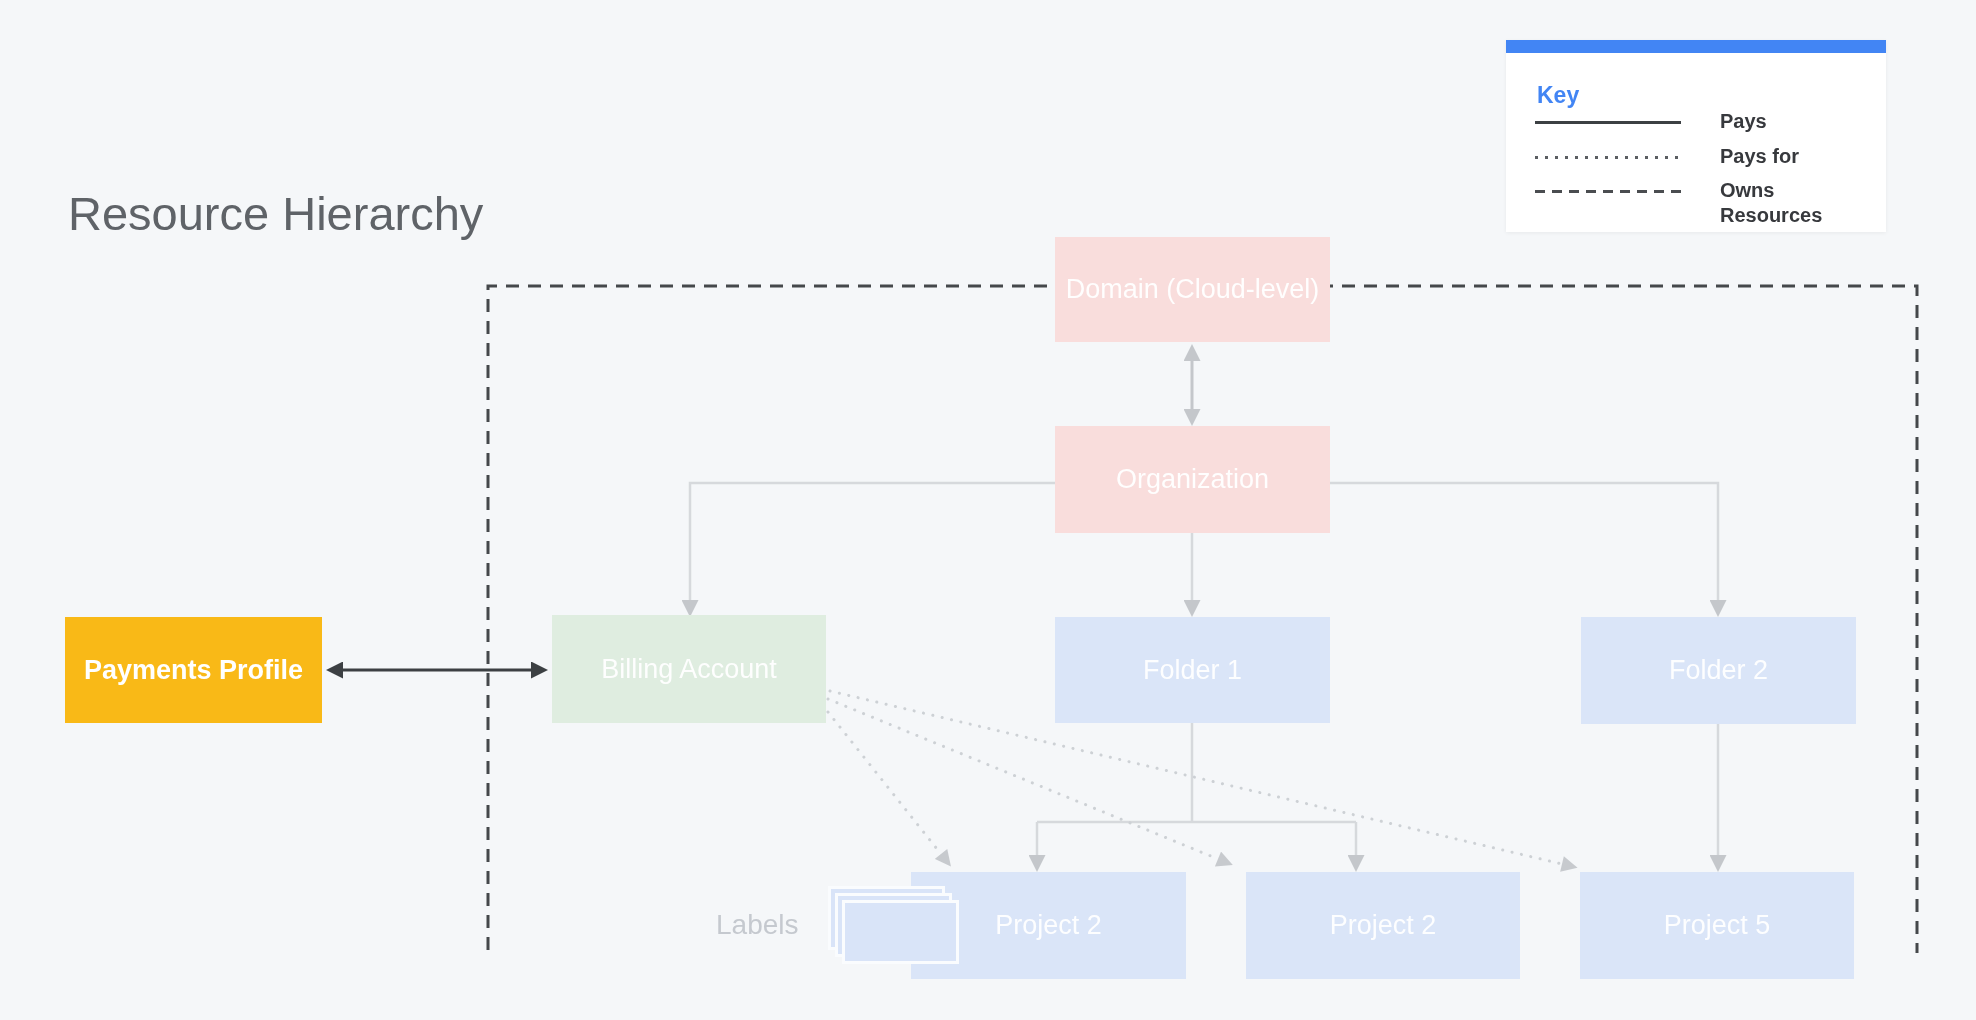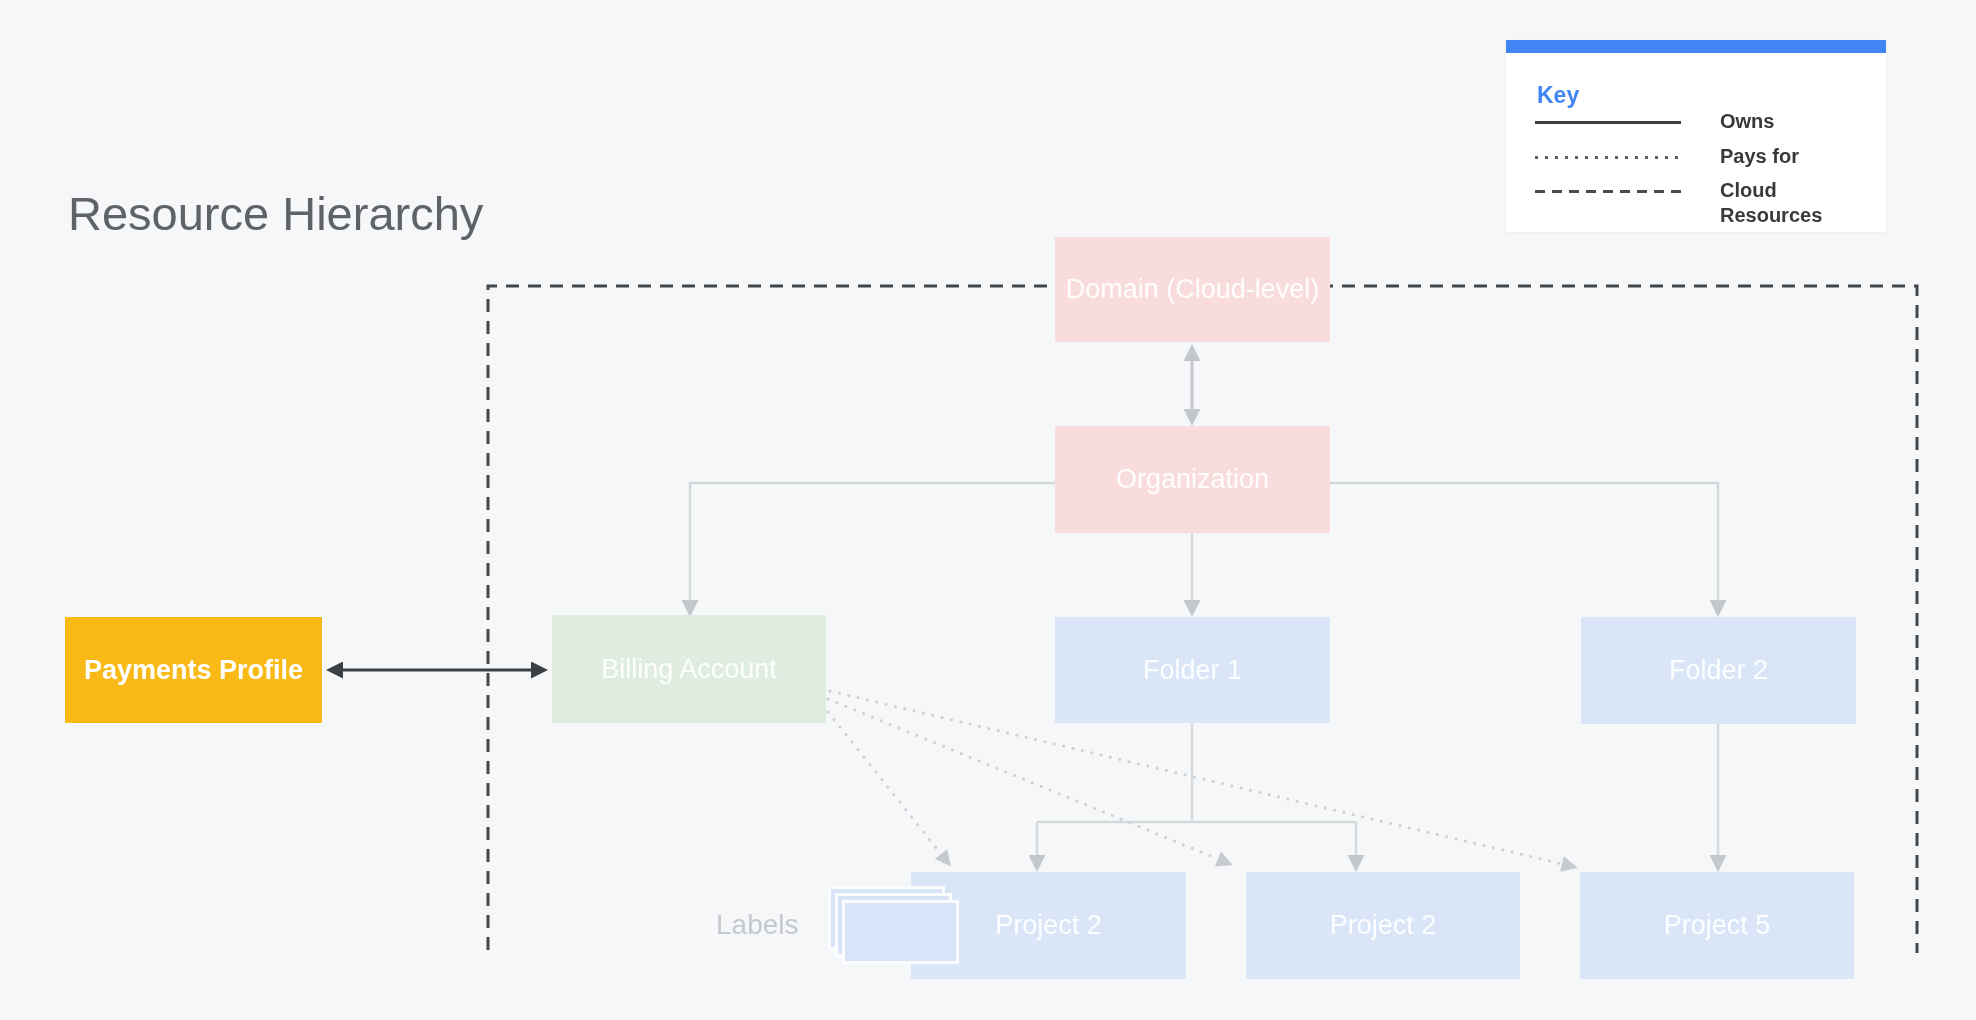--- a/index.html
+++ b/index.html
@@ -104,22 +104,22 @@
     <div class="card c1"></div>
     <div class="card c2"></div>
     <div class="card c3"></div>
   </div>
 
   <div id="legend">
     <div class="bar"></div>
     <div class="key-title">Key</div>
 
     <div class="sample s-solid"></div>
-    <div class="lbl l-owns">Owns</div>
+    <div class="lbl l-owns">Pays</div>
 
     <div class="sample s-dotted"></div>
     <div class="lbl l-pays">Pays for</div>
 
     <div class="sample s-dashed"></div>
-    <div class="lbl l-cloud">Cloud Resources</div>
+    <div class="lbl l-cloud">Owns Resources</div>
   </div>
 
 </div>
 
 </body></html>

